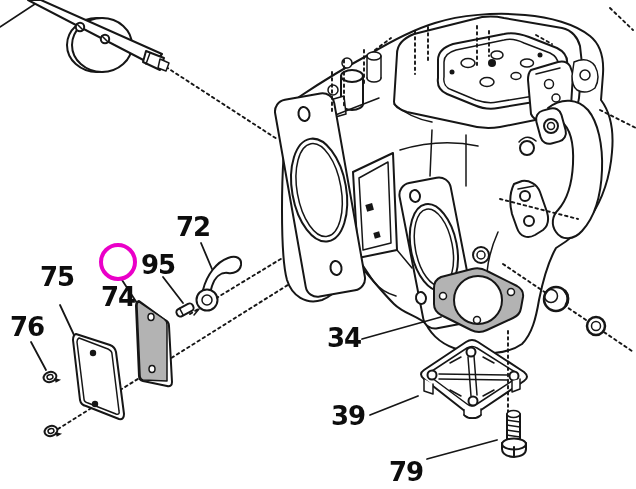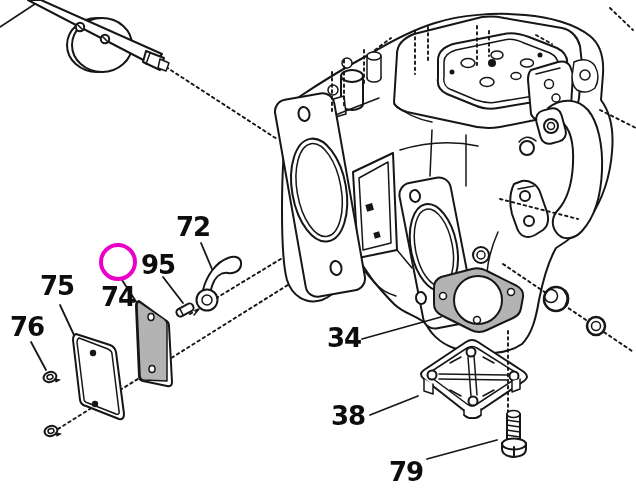--- a/index.html
+++ b/index.html
@@ -20,21 +20,21 @@
   #drawing .gray{fill:var(--gasket);}
   #drawing .dk{fill:var(--line);stroke:none;}
   #drawing .thin{stroke-width:1.5;}
   #drawing .dash{stroke-dasharray:2.5 3.6;stroke-width:1.9;}
   #drawing .lead{stroke-width:1.8;}
   
   .callout{position:absolute;transform:translate(-50%,-50%);
            font-weight:800;font-size:26px;line-height:1;letter-spacing:-1px;
            color:var(--text);white-space:nowrap;cursor:default;}
   .c72{left:193px;top:227px;} .c73{left:158px;top:265px;} .c74{left:118px;top:262px;margin-top:35px;}
-  .c75{left:57px;top:286px;}  .c76{left:27px;top:327px;}  .c77{left:344px;top:338px;}
+  .c75{left:57px;top:277px;}  .c76{left:27px;top:327px;}  .c77{left:344px;top:338px;}
   .c78{left:348px;top:416px;} .c79{left:406px;top:460px;margin-top:12px;}
   .ring{position:absolute;left:99px;top:243px;width:38px;height:38px;box-sizing:border-box;
         border:4px solid var(--highlight);border-radius:50%;}
 </style>
 </head>
 <body>
 
 <div class="stage">
 
 <svg id="drawing" width="636" height="489" viewBox="0 0 636 489">
@@ -269,16 +269,16 @@
 </svg>
 
 <div class="ring"></div>
 
 <div class="callout c72">72</div>
 <div class="callout c73">95</div>
 <div class="callout c74">74</div>
 <div class="callout c75">75</div>
 <div class="callout c76">76</div>
 <div class="callout c77">34</div>
-<div class="callout c78">38</div>
+<div class="callout c78">39</div>
 <div class="callout c79">79</div>
 
 </div>
 
 </body></html>

